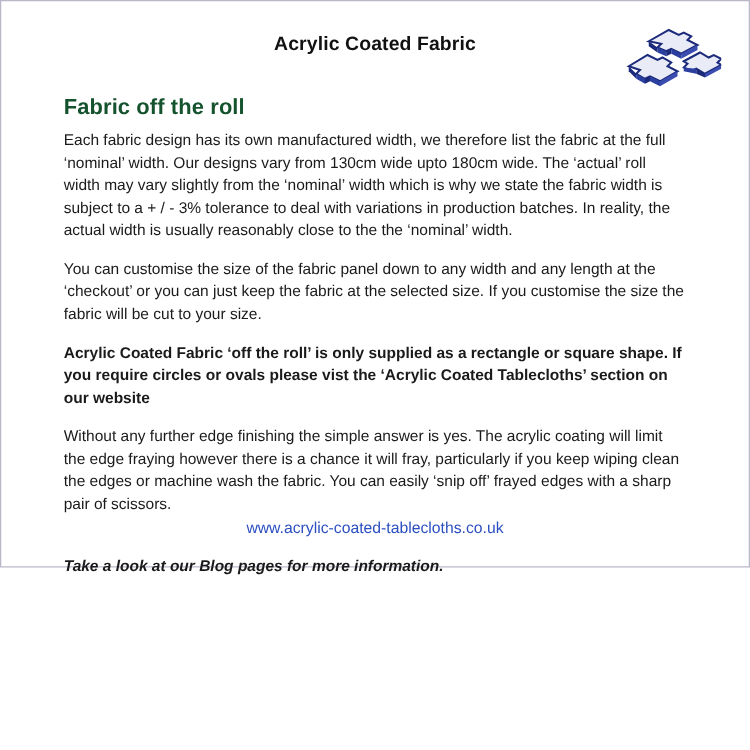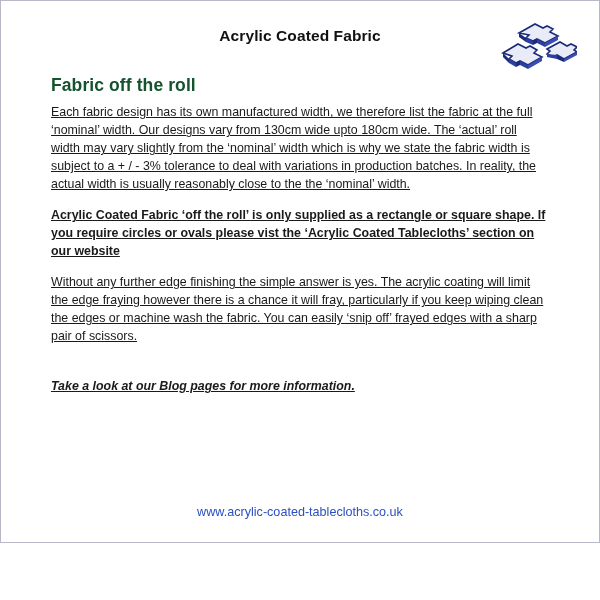--- a/index.html
+++ b/index.html
@@ -10,21 +10,21 @@
     width: 600px;
     height: 600px;
     background: #ffffff;
     font-family: "Liberation Sans", sans-serif;
     color: #1a1a1a;
     overflow: hidden;
   }
   .page {
     position: relative;
     width: 600px;
-    height: 543px;
+    height: 454px;
     box-sizing: border-box;
     border: 1px solid #b8b8c8;
     background: #ffffff;
   }
   
   .header {
     position: relative;
     padding: 24px 0 0 0;
     text-align: center;
   }
@@ -59,21 +59,20 @@
   }
   h2.section-heading.second {
     margin-top: 34px;
   }
   p.para {
     font-size: 12.4px;
     line-height: 1.45;
     margin: 0 0 13px 0;
     color: #1a1a1a;
     text-align: left;
-    text-decoration: underline;
   }
   p.para.bold {
     font-weight: bold;
   }
   p.para.italic-bold {
     font-weight: bold;
     font-style: italic;
     margin-top: 32px;
   }
   p.para.tight {
@@ -133,20 +132,21 @@
       </svg>
     </div>
   </div>
 
   <div class="content">
 
     <h2 class="section-heading">Fabric off the roll</h2>
 
     <p class="para">Each fabric design has its own manufactured width, we therefore list the fabric at the full ‘nominal’ width.  Our designs vary from 130cm wide upto 180cm wide. The ‘actual’ roll width may vary slightly from the ‘nominal’ width which is why we state the fabric width is subject to a + / - 3% tolerance to deal with variations in production batches. In reality, the actual width is usually reasonably close to the the ‘nominal’ width.</p>
 
+    <p class="para">You can customise the size of the fabric panel down to any width and any length at the ‘checkout’ or you can just keep the fabric at the selected size. If you customise the size the fabric will be cut to your size.</p>
 
     <p class="para bold">Acrylic Coated Fabric ‘off the roll’ is only supplied as a rectangle or square shape. If you require circles or ovals please vist the ‘Acrylic Coated Tablecloths’ section on our website</p>
 
 
     <p class="para">Without any further edge finishing the simple answer is yes. The acrylic coating will limit the edge fraying however there is a chance it will fray, particularly if you keep wiping clean the edges or machine wash the fabric. You can easily ‘snip off’ frayed edges with a sharp pair of scissors.</p>
 
     <p class="para italic-bold tight">Take a look at our Blog pages for more information.</p>
 
   </div>
 

